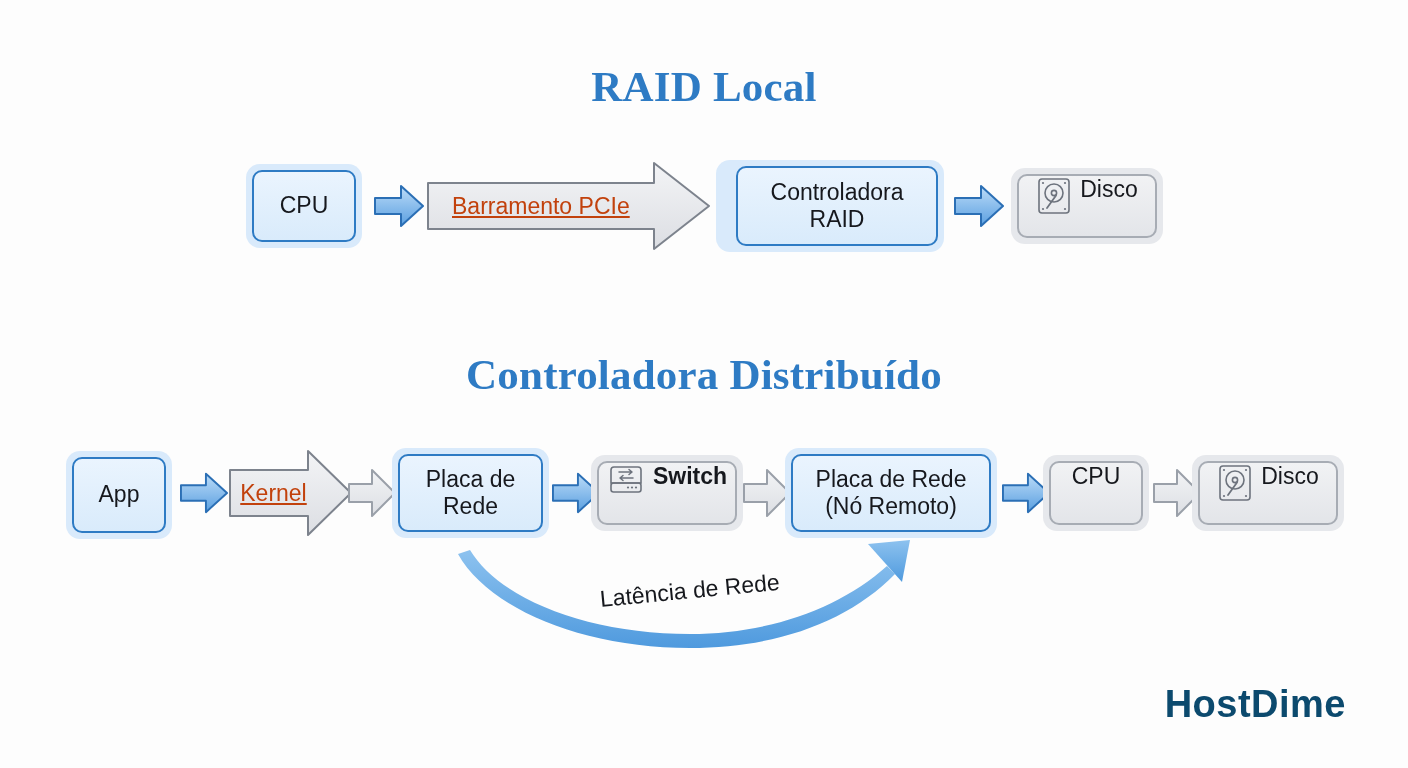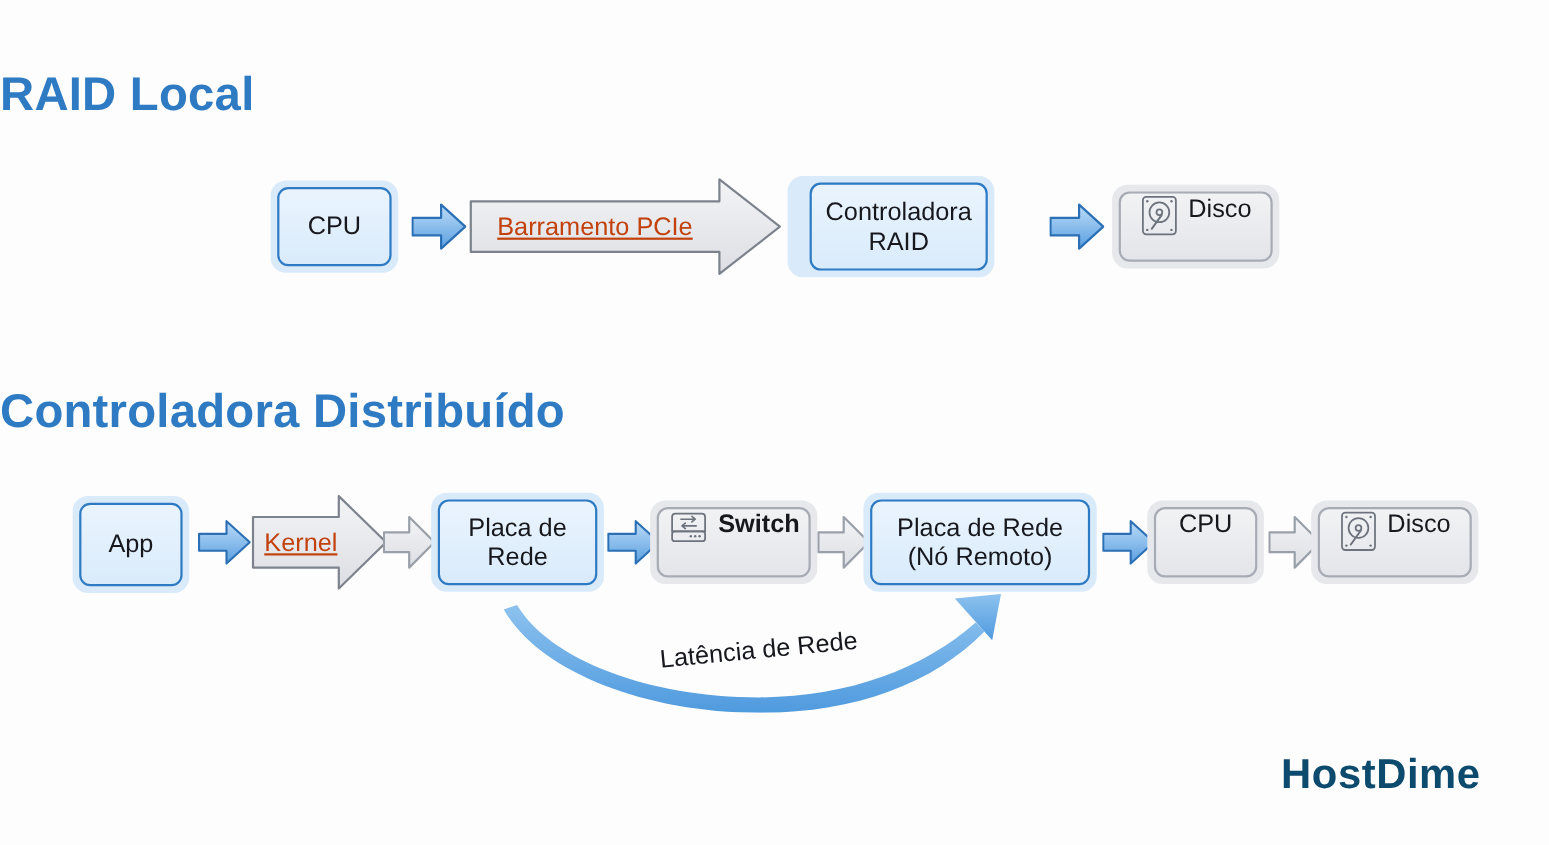--- a/index.html
+++ b/index.html
@@ -9,24 +9,25 @@
     font-family:"Liberation Sans", sans-serif;
     overflow:hidden;
     position:relative;
   }
   .stage{position:absolute;left:0;top:0;width:1408px;height:768px;}
 
   
   .title{
     position:absolute;
     width:100%;
-    text-align:left;
+    text-align:center;
     color:#2e7bc4;
     font-weight:bold;
     letter-spacing:.2px;
+    font-family:Liberation Serif, serif;
   }
   #title-raid{top:62px;font-size:43px;}
   #title-dist{top:350px;font-size:43px;}
 
   
   .node{
     position:absolute;
     border-radius:14px;
     display:flex;
     align-items:center;
@@ -147,21 +148,21 @@
         <linearGradient id="gg1" x1="0" y1="0" x2="0" y2="1">
           <stop offset="0%" stop-color="#f3f4f6"></stop>
             <stop offset="100%" stop-color="#dcdee3"></stop>
         </linearGradient>
       </defs>
       <path d="M2,23 L228,23 L228,3 L283,46 L228,89 L228,69 L2,69 Z" fill="url(#gg1)" stroke="#7d838d" stroke-width="2" stroke-linejoin="round"></path>
     </svg>
     <div class="txt">Barramento PCIe</div>
   </div>
 
-  <div class="node blue" style="left:716px;top:160px;width:188px;height:92px;padding-left:20px;">
+  <div class="node blue" style="left:716px;top:160px;width:228px;height:92px;padding-left:20px;">
     <div class="inner">
       <span class="label">Controladora
 RAID</span>
     </div>
   </div>
 
   <div class="arrow-blue" style="left:954px;top:183px;">
     <svg width="50" height="46" viewBox="0 0 50 46">
       <path d="M1,15 L27,15 L27,3 L49,23 L27,43 L27,31 L1,31 Z" fill="url(#bg1)" stroke="#2b6fb5" stroke-width="2" stroke-linejoin="round"></path>
     </svg>

